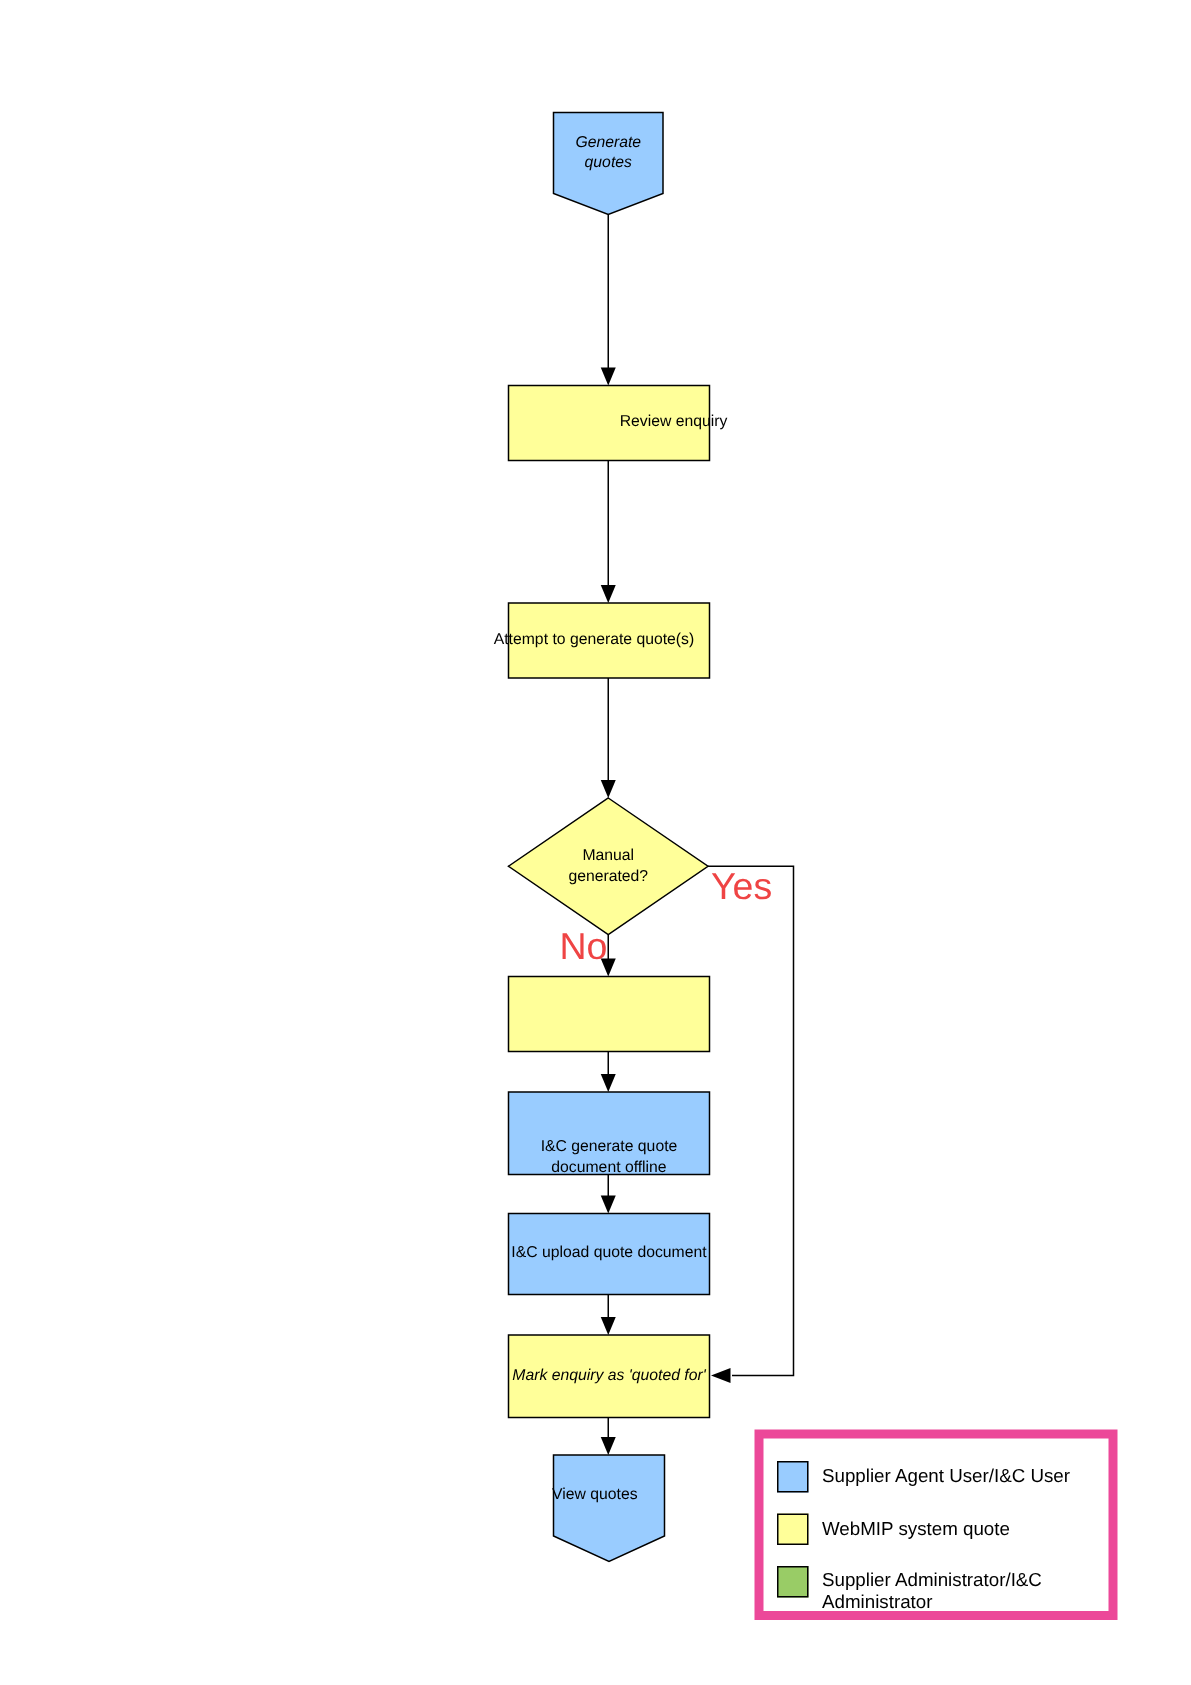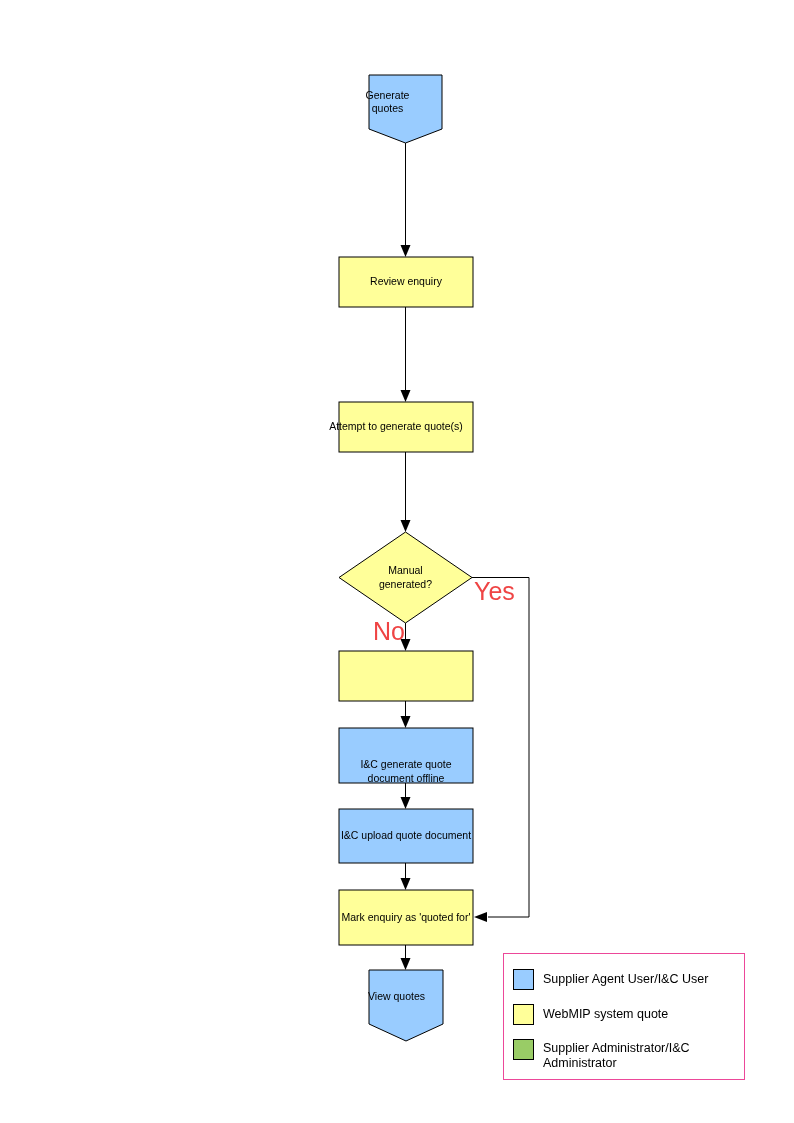--- a/index.html
+++ b/index.html
@@ -37,21 +37,21 @@
     font-size: 25px;
     line-height: 1;
     color: #ef4444;
   }
   #legend {
     position: absolute;
     left: 503px;
     top: 953px;
     width: 242px;
     height: 127px;
-    border: 1px solid #ec4899;
+    border: 6px solid #ec4899;
     background: #ffffff;
     box-sizing: border-box;
   }
   .legend-swatch {
     position: absolute;
     left: 9px;
     width: 21px;
     height: 21px;
     border: 1px solid #000000;
     box-sizing: border-box;
@@ -116,38 +116,38 @@
 
     <rect x="339" y="728" width="134" height="55" stroke="#000" stroke-width="1" fill="#99CCFF"></rect>
 
     <rect x="339" y="809" width="134" height="54" stroke="#000" stroke-width="1" fill="#99CCFF"></rect>
 
     <rect x="339" y="890" width="134" height="55" stroke="#000" stroke-width="1" fill="#FFFF99"></rect>
 
     <polygon points="369,970 443,970 443,1024 406,1041 369,1024" stroke="#000" stroke-width="1" fill="#99CCFF"></polygon>
   </svg>
 
-  <div class="node-label" style="left:351px; top:75px; width:73px; height:54px;">Generate quotes</div>
+  <div class="node-label" style="left:369px; top:75px; width:73px; height:54px;font-style:italic;">Generate quotes</div>
 
-  <div class="node-label" style="left:339px; top:257px; width:134px; height:50px;">Review enquiry</div>
+  <div class="node-label" style="left:339px; top:257px; width:134px; height:50px;padding-left:43px;">Review enquiry</div>
 
   <div class="node-label" style="left:329px; top:402px; width:134px; height:50px;">Attempt to generate quote(s)</div>
 
   <div class="node-label" style="left:363px; top:552px; width:85px; height:51px;">Manual generated?</div>
 
   <div class="branch-label" style="left:474px; top:579px;">Yes</div>
 
   <div class="branch-label" style="left:373px; top:619px;">No</div>
 
 
   <div class="node-label" style="left:339px; top:744px; width:134px; height:55px;">I&amp;C generate quote document offline</div>
 
   <div class="node-label" style="left:339px; top:809px; width:134px; height:54px;">I&amp;C upload quote document</div>
 
-  <div class="node-label nowrap" style="left:339px; top:890px; width:134px; height:55px;">Mark enquiry as 'quoted for'</div>
+  <div class="node-label nowrap" style="left:339px; top:890px; width:134px; height:55px;font-style:italic;">Mark enquiry as 'quoted for'</div>
 
   <div class="node-label nowrap" style="left:369px; top:970px; width:55px; height:54px;">View quotes</div>
 
   <div id="legend">
     <div class="legend-swatch" style="top: 15px; background-color: rgb(153, 204, 255);"></div>
     <div class="legend-label v-center" style="top:15px;">Supplier Agent User/I&amp;C User</div>
 
     <div class="legend-swatch" style="top: 50px; background-color: rgb(255, 255, 153);"></div>
     <div class="legend-label v-center" style="top:50px;">WebMIP system quote</div>
 

